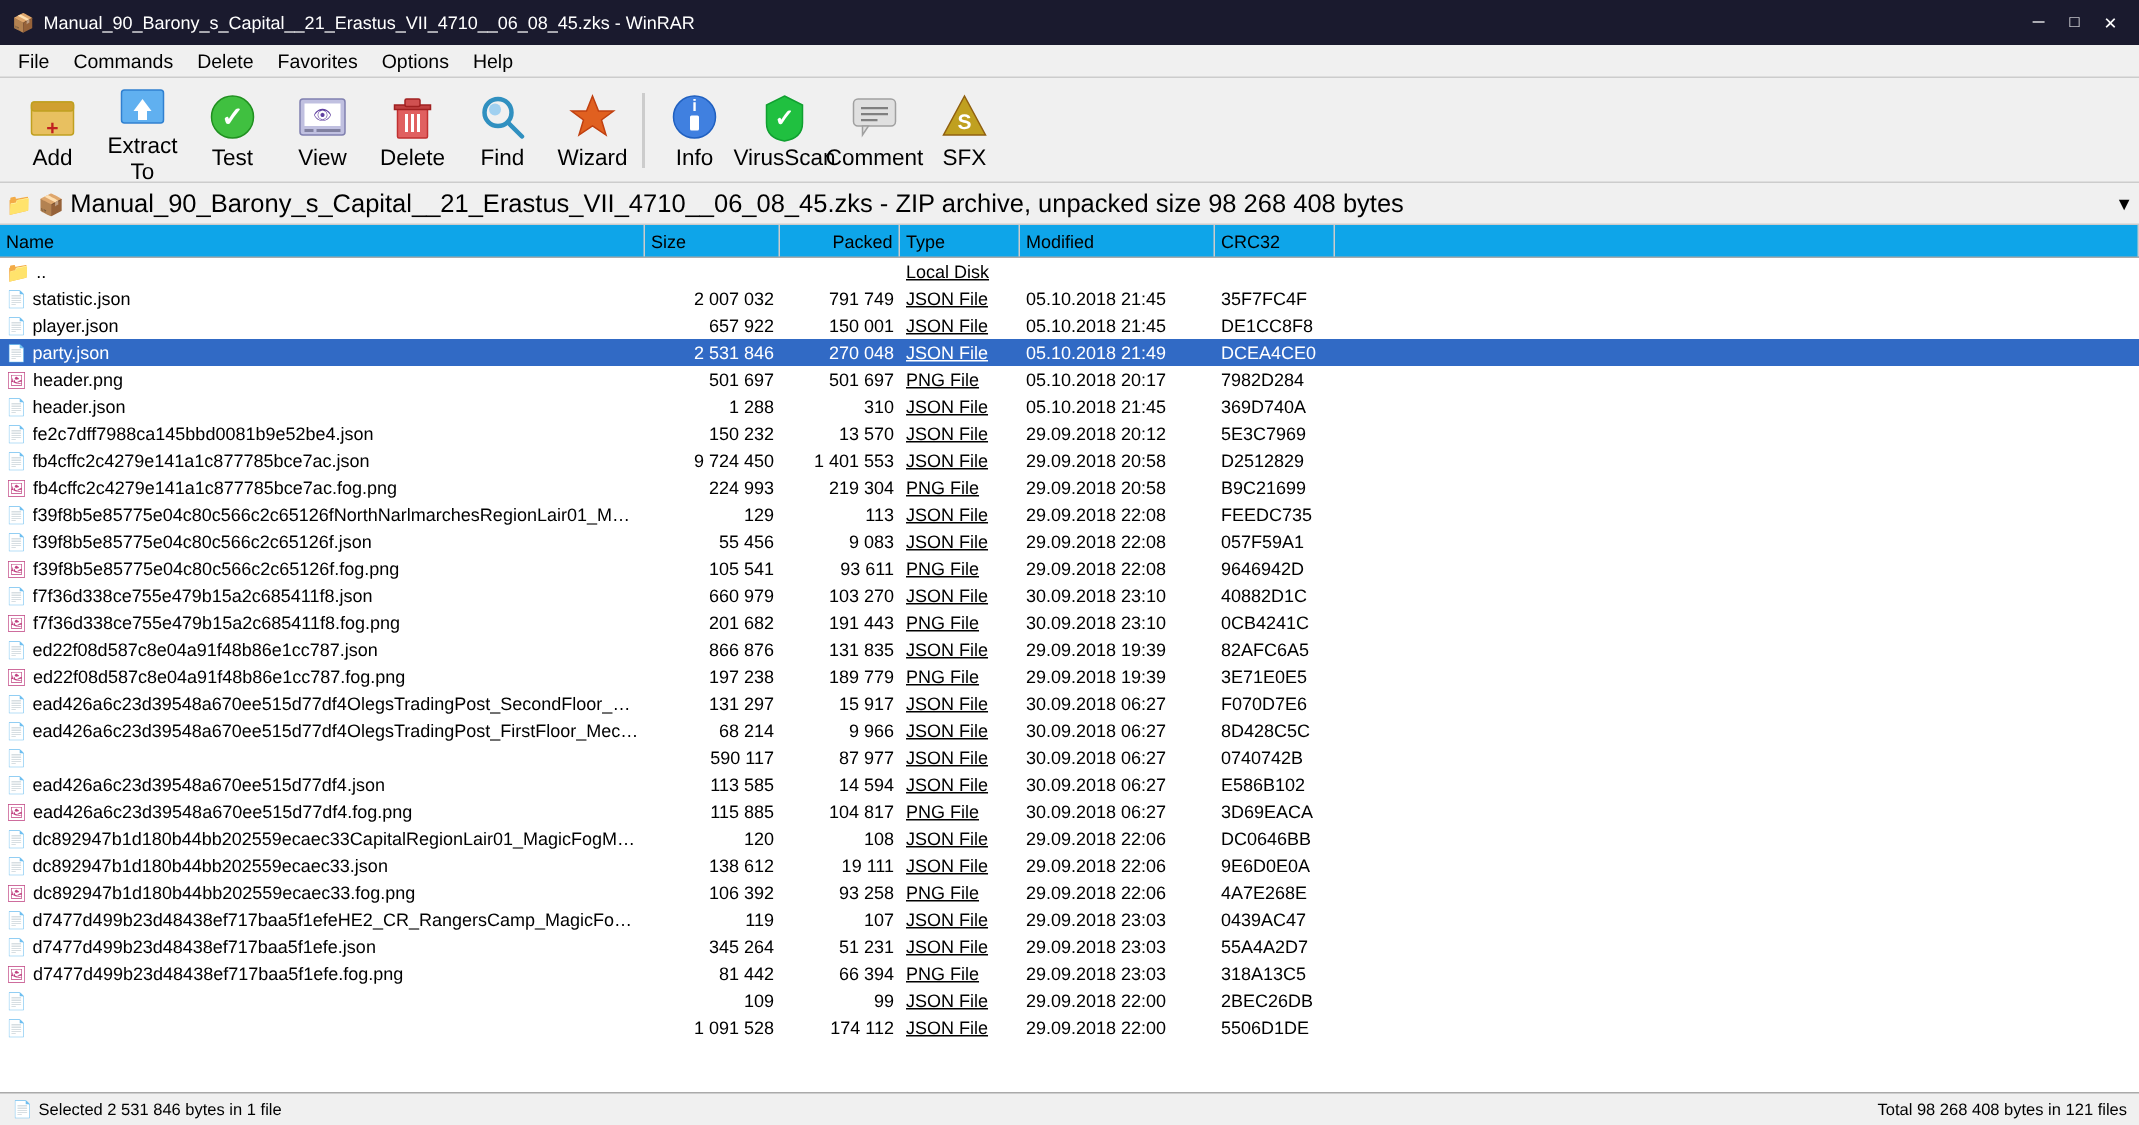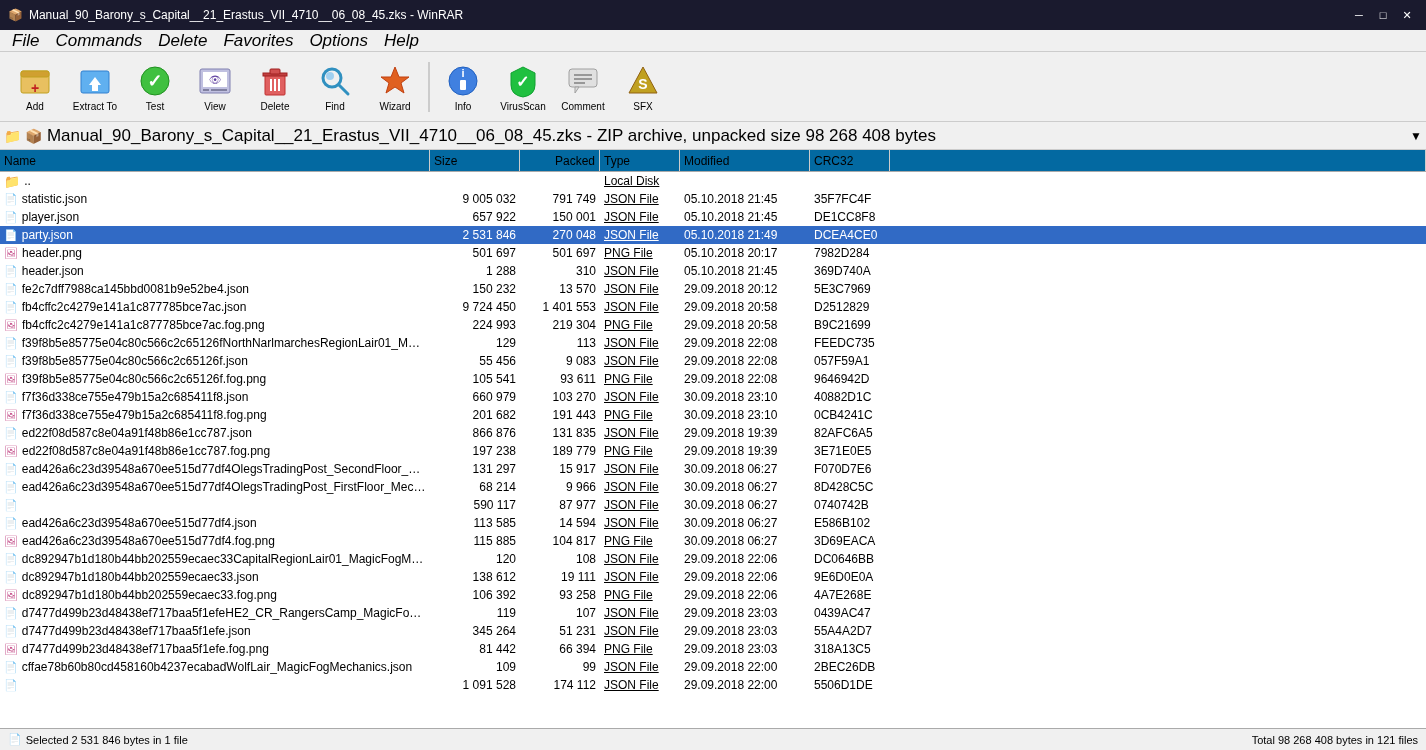--- a/index.html
+++ b/index.html
@@ -29,23 +29,22 @@
       background: #f0f0f0;
       height: 22px;
       display: flex;
       align-items: center;
       border-bottom: 1px solid #ccc;
       padding: 0 4px;
     }
     .menu-item {
       padding: 2px 8px;
       cursor: pointer;
-      font-size: 17px;
+      font-size: 13px;
       color: #000;
-      font-style: italic;
     }
 
     
     #toolbar {
       background: #f0f0f0;
       height: 70px;
       display: flex;
       align-items: center;
       padding: 4px 6px;
       border-bottom: 1px solid #ccc;
@@ -59,41 +58,41 @@
       width: 58px;
       height: 60px;
       cursor: pointer;
       border: 1px solid transparent;
       border-radius: 2px;
       padding: 4px 2px 2px 2px;
       gap: 2px;
       background: transparent;
     }
     .tool-icon { width: 36px; height: 36px; display: flex; align-items: center; justify-content: center; font-size: 24px; }
-    .tool-label { font-size: 10px; color: #000; text-align: center; line-height: 1.1; }
+    .tool-label { font-size: 15px; color: #000; text-align: center; line-height: 1.1; }
     .toolbar-sep { width: 2px; height: 50px; background: #ccc; margin: 0 2px; }
 
     
     #path-bar {
       height: 28px;
       background: #f0f0f0;
       display: flex;
       align-items: center;
       padding: 2px 4px;
       border-bottom: 1px solid #ccc;
       gap: 4px;
     }
 
     
     #file-area { display: flex; flex-direction: column; height: calc(750px - 30px - 22px - 70px - 28px - 22px); }
 
     
     #col-header {
       height: 22px;
-      background: #0369a1;
+      background: #0ea5e9;
       display: flex;
       align-items: center;
       border-bottom: 1px solid #aaa;
       user-select: none;
     }
     .col-h {
       font-size: 12px;
       font-weight: normal;
       padding: 0 4px;
       border-right: 1px solid #ccc;
@@ -355,21 +354,21 @@
         <div class="file-cell cell-packed"></div>
         <div class="file-cell cell-type">Local Disk</div>
         <div class="file-cell cell-modified"></div>
         <div class="file-cell cell-crc"></div>
       </div>
       <div class="file-row">
         <div class="file-cell cell-name">
           <span class="file-icon json-icon">📄</span>
           <span class="file-name-text">statistic.json</span>
         </div>
-        <div class="file-cell cell-size">9 005 032</div>
+        <div class="file-cell cell-size">2 007 032</div>
         <div class="file-cell cell-packed">791 749</div>
         <div class="file-cell cell-type">JSON File</div>
         <div class="file-cell cell-modified">05.10.2018 21:45</div>
         <div class="file-cell cell-crc">35F7FC4F</div>
       </div>
       <div class="file-row">
         <div class="file-cell cell-name">
           <span class="file-icon json-icon">📄</span>
           <span class="file-name-text">player.json</span>
         </div>
@@ -638,21 +637,20 @@
         </div>
         <div class="file-cell cell-size">81 442</div>
         <div class="file-cell cell-packed">66 394</div>
         <div class="file-cell cell-type">PNG File</div>
         <div class="file-cell cell-modified">29.09.2018 23:03</div>
         <div class="file-cell cell-crc">318A13C5</div>
       </div>
       <div class="file-row">
         <div class="file-cell cell-name">
           <span class="file-icon json-icon">📄</span>
-          <span class="file-name-text">cffae78b60b80cd458160b4237ecabadWolfLair_MagicFogMechanics.json</span>
         </div>
         <div class="file-cell cell-size">109</div>
         <div class="file-cell cell-packed">99</div>
         <div class="file-cell cell-type">JSON File</div>
         <div class="file-cell cell-modified">29.09.2018 22:00</div>
         <div class="file-cell cell-crc">2BEC26DB</div>
       </div>
       <div class="file-row">
         <div class="file-cell cell-name">
           <span class="file-icon json-icon">📄</span>

